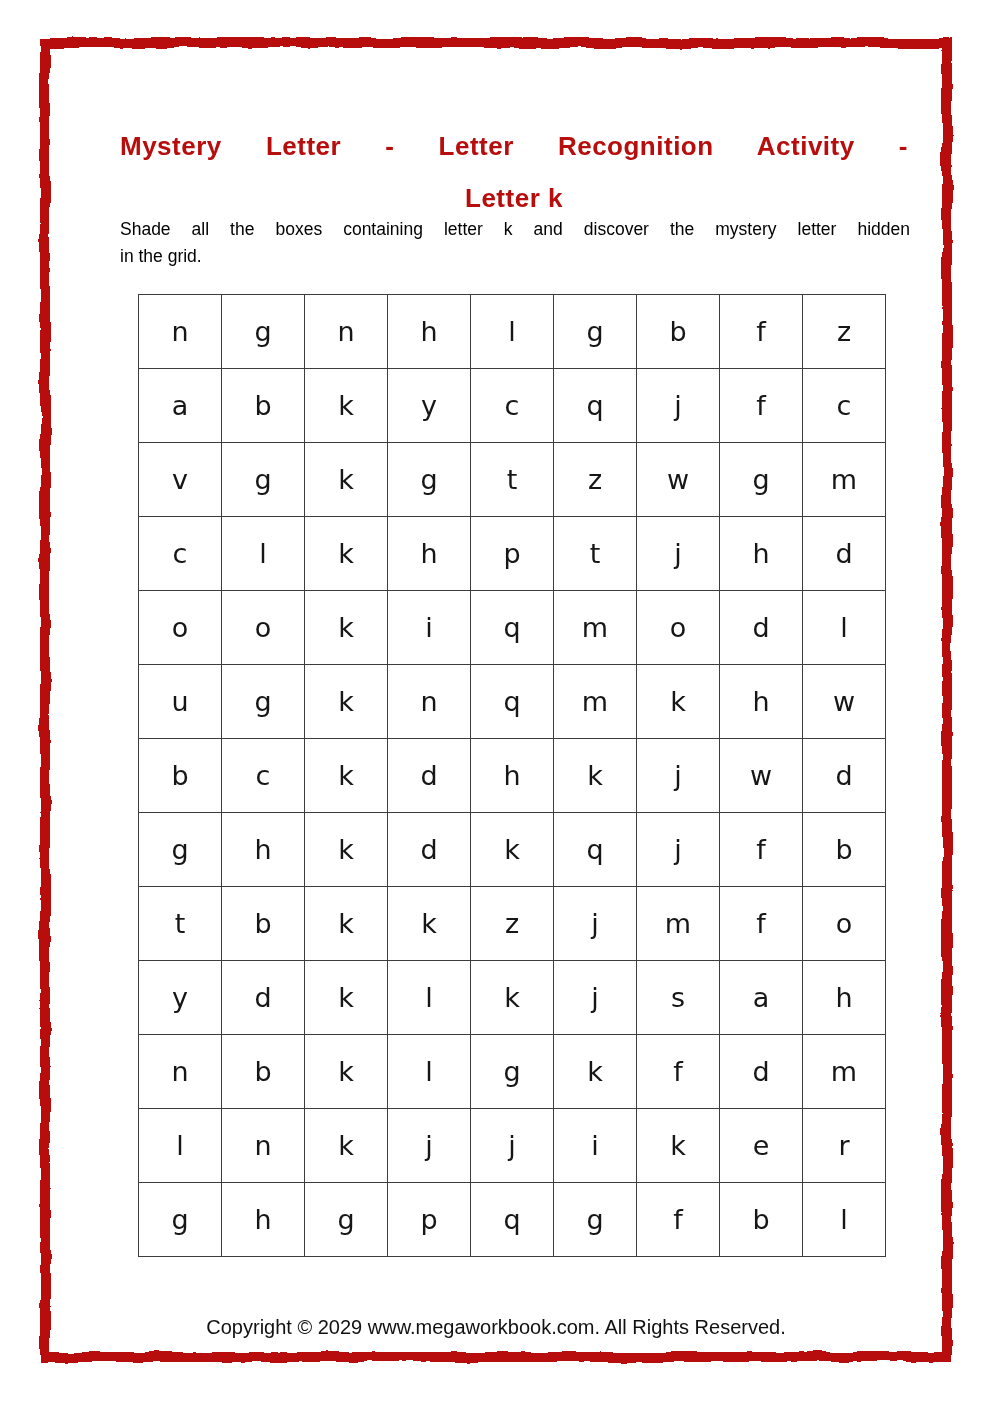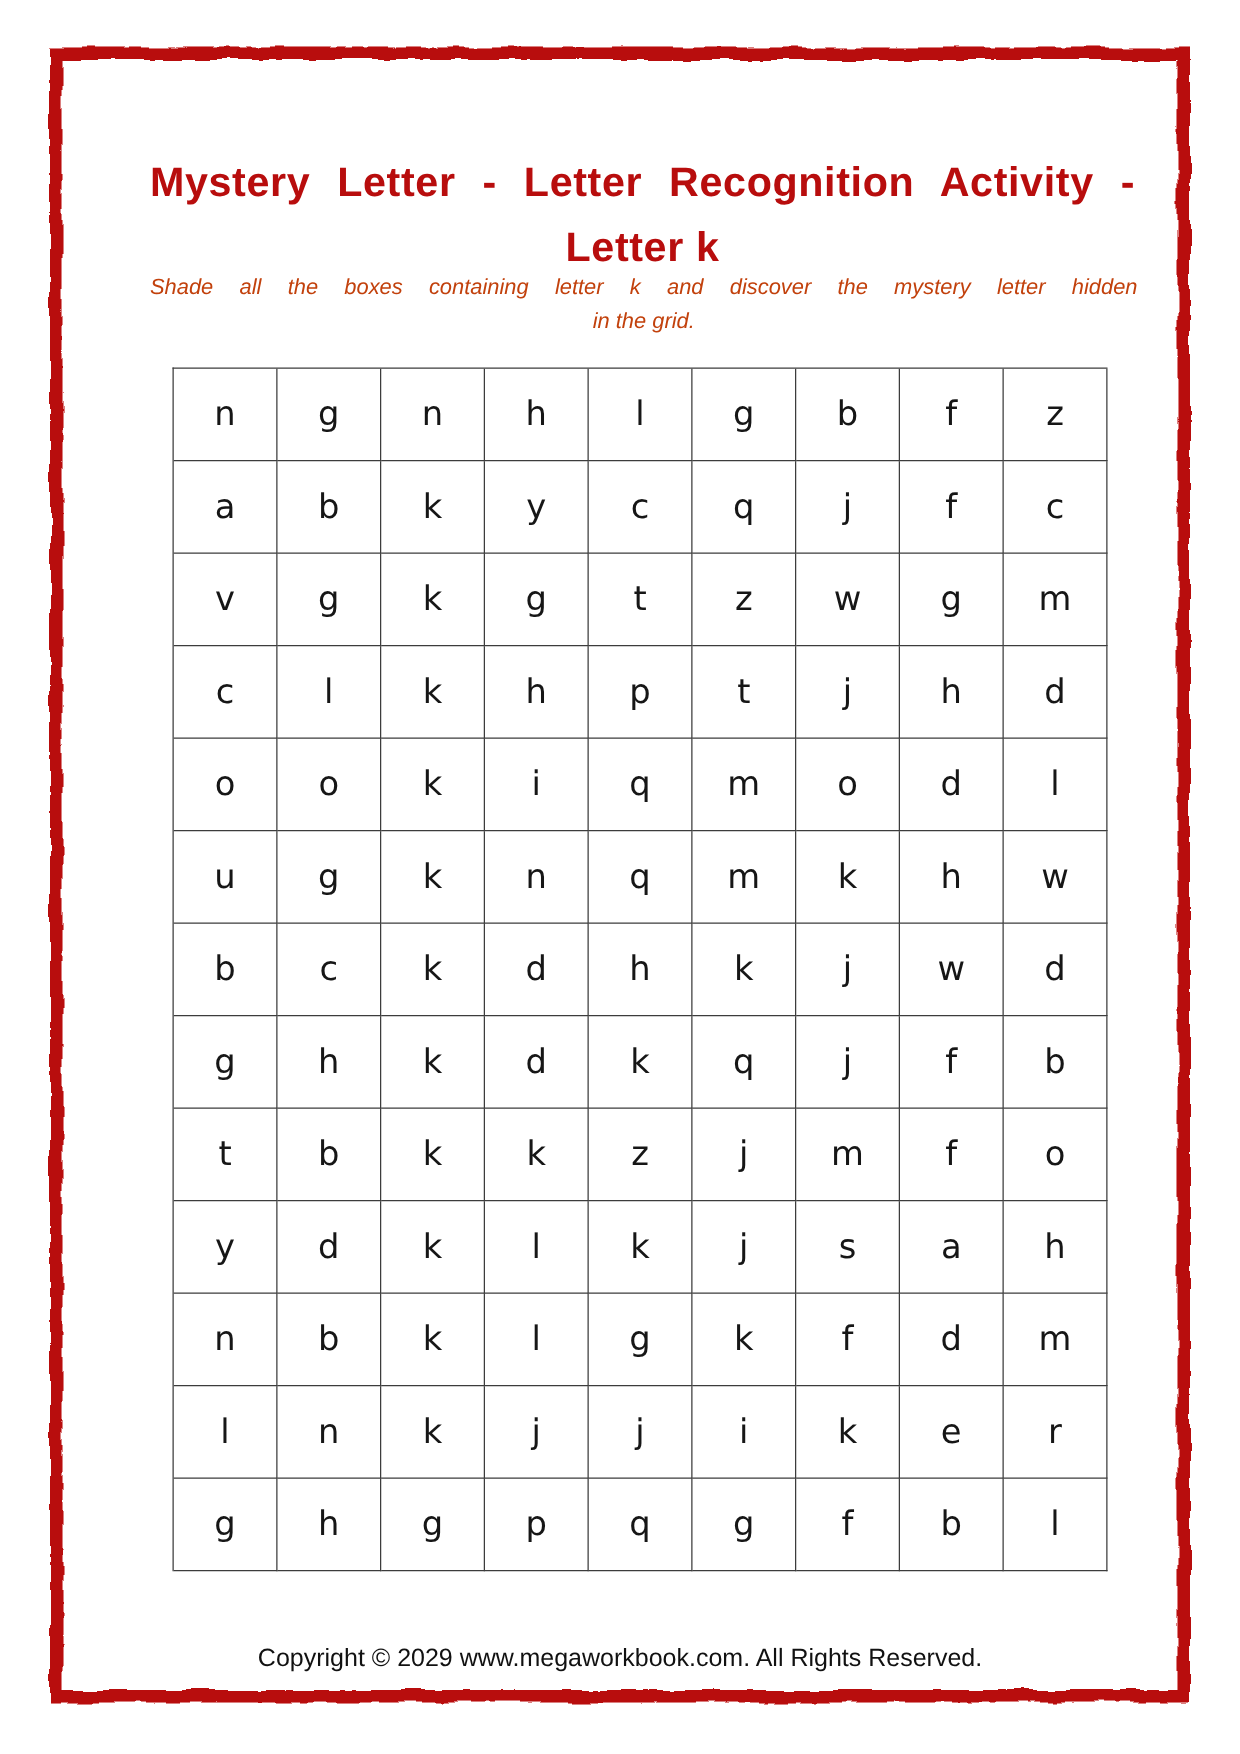--- a/index.html
+++ b/index.html
@@ -20,47 +20,46 @@
     height: 1336px;
     pointer-events: none;
   }
   .title-block {
     position: absolute;
     left: 120px;
     top: 120px;
     width: 788px;
     color: var(--accent, #b80d0d);
     font-weight: bold;
-    font-size: 33px;
+    font-size: 26px;
     line-height: 52px;
     letter-spacing: 0.5px;
   }
   .title-line1 {
     text-align: justify;
     text-align-last: justify;
   }
   .title-line2 {
     text-align: center;
   }
   .instructions-block {
     position: absolute;
     left: 120px;
     top: 216px;
     width: 790px;
-    color: #c2410c;
+    color: #000000;
     font-size: 17.5px;
     line-height: 27px;
-    font-style: italic;
   }
   .instr-line1 {
     text-align: justify;
     text-align-last: justify;
   }
   .instr-line2 {
-    text-align: center;
+    text-align: left;
   }
   .letter-grid {
     position: absolute;
     left: 138px;
     top: 294px;
     display: grid;
     grid-template-columns: repeat(9, 83px);
     grid-auto-rows: 74px;
     border-top: 1.5px solid #3c3c3c;
     border-left: 1.5px solid #3c3c3c;

